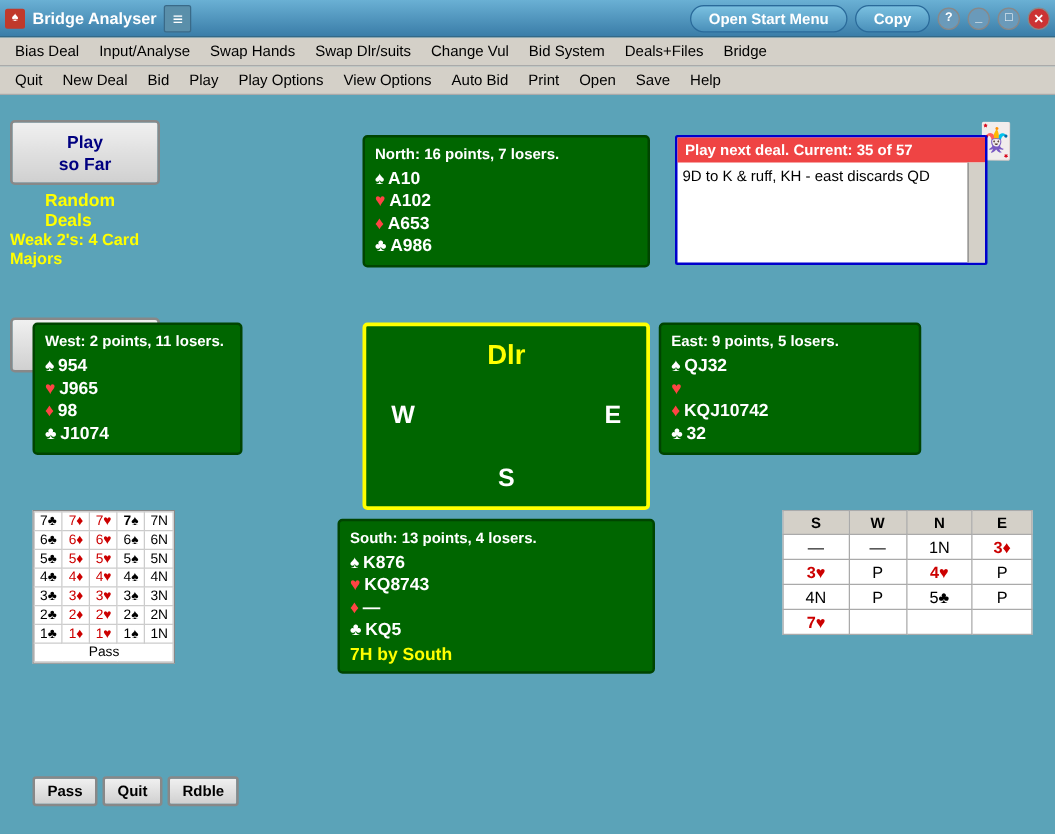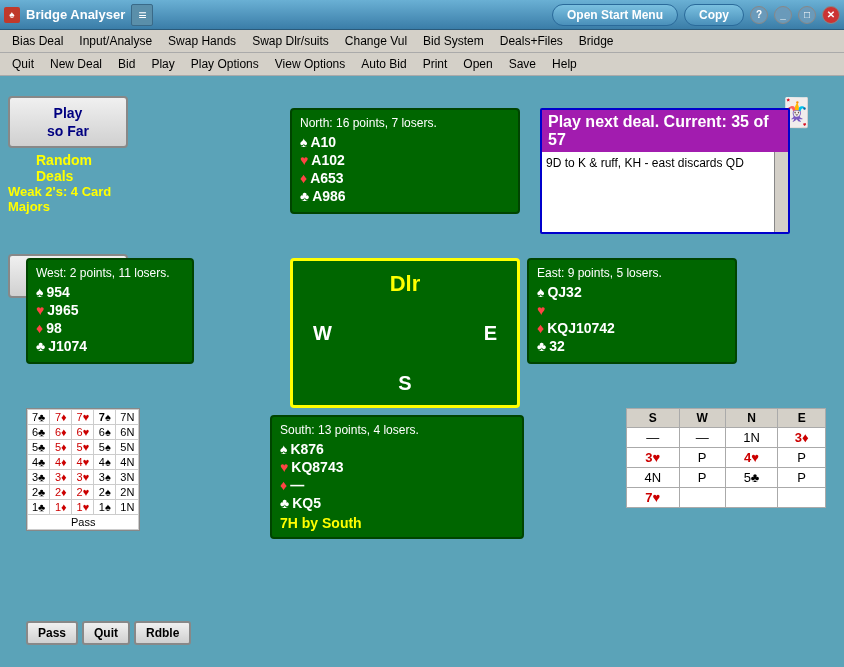--- a/index.html
+++ b/index.html
@@ -153,20 +153,21 @@
       background: #006600;
       border: 2px solid #004400;
       border-radius: 4px;
       padding: 6px 8px;
       color: white;
     }
     .hand-title {
       color: white;
       font-size: 12px;
       margin-bottom: 4px;
+      font-weight: bold;
     }
     .card-row {
       display: flex;
       align-items: center;
       gap: 3px;
       margin: 2px 0;
       font-size: 14px;
       font-weight: bold;
     }
     .suit-spade { color: white; }
@@ -260,24 +261,24 @@
     .play-next-box {
       position: absolute;
       top: 108px;
       left: 540px;
       width: 250px;
       background: white;
       border: 2px solid #0000cc;
       border-radius: 2px;
     }
     .play-next-title {
-      background: #a21caf;
-      color: white;
-      font-weight: bold;
-      font-size: 16px;
+      background: #ef4444;
+      color: white;
+      font-weight: bold;
+      font-size: 12px;
       padding: 3px 6px;
       cursor: pointer;
     }
     .play-next-content {
       padding: 4px;
       font-size: 12px;
       color: #000;
       min-height: 80px;
     }
 

